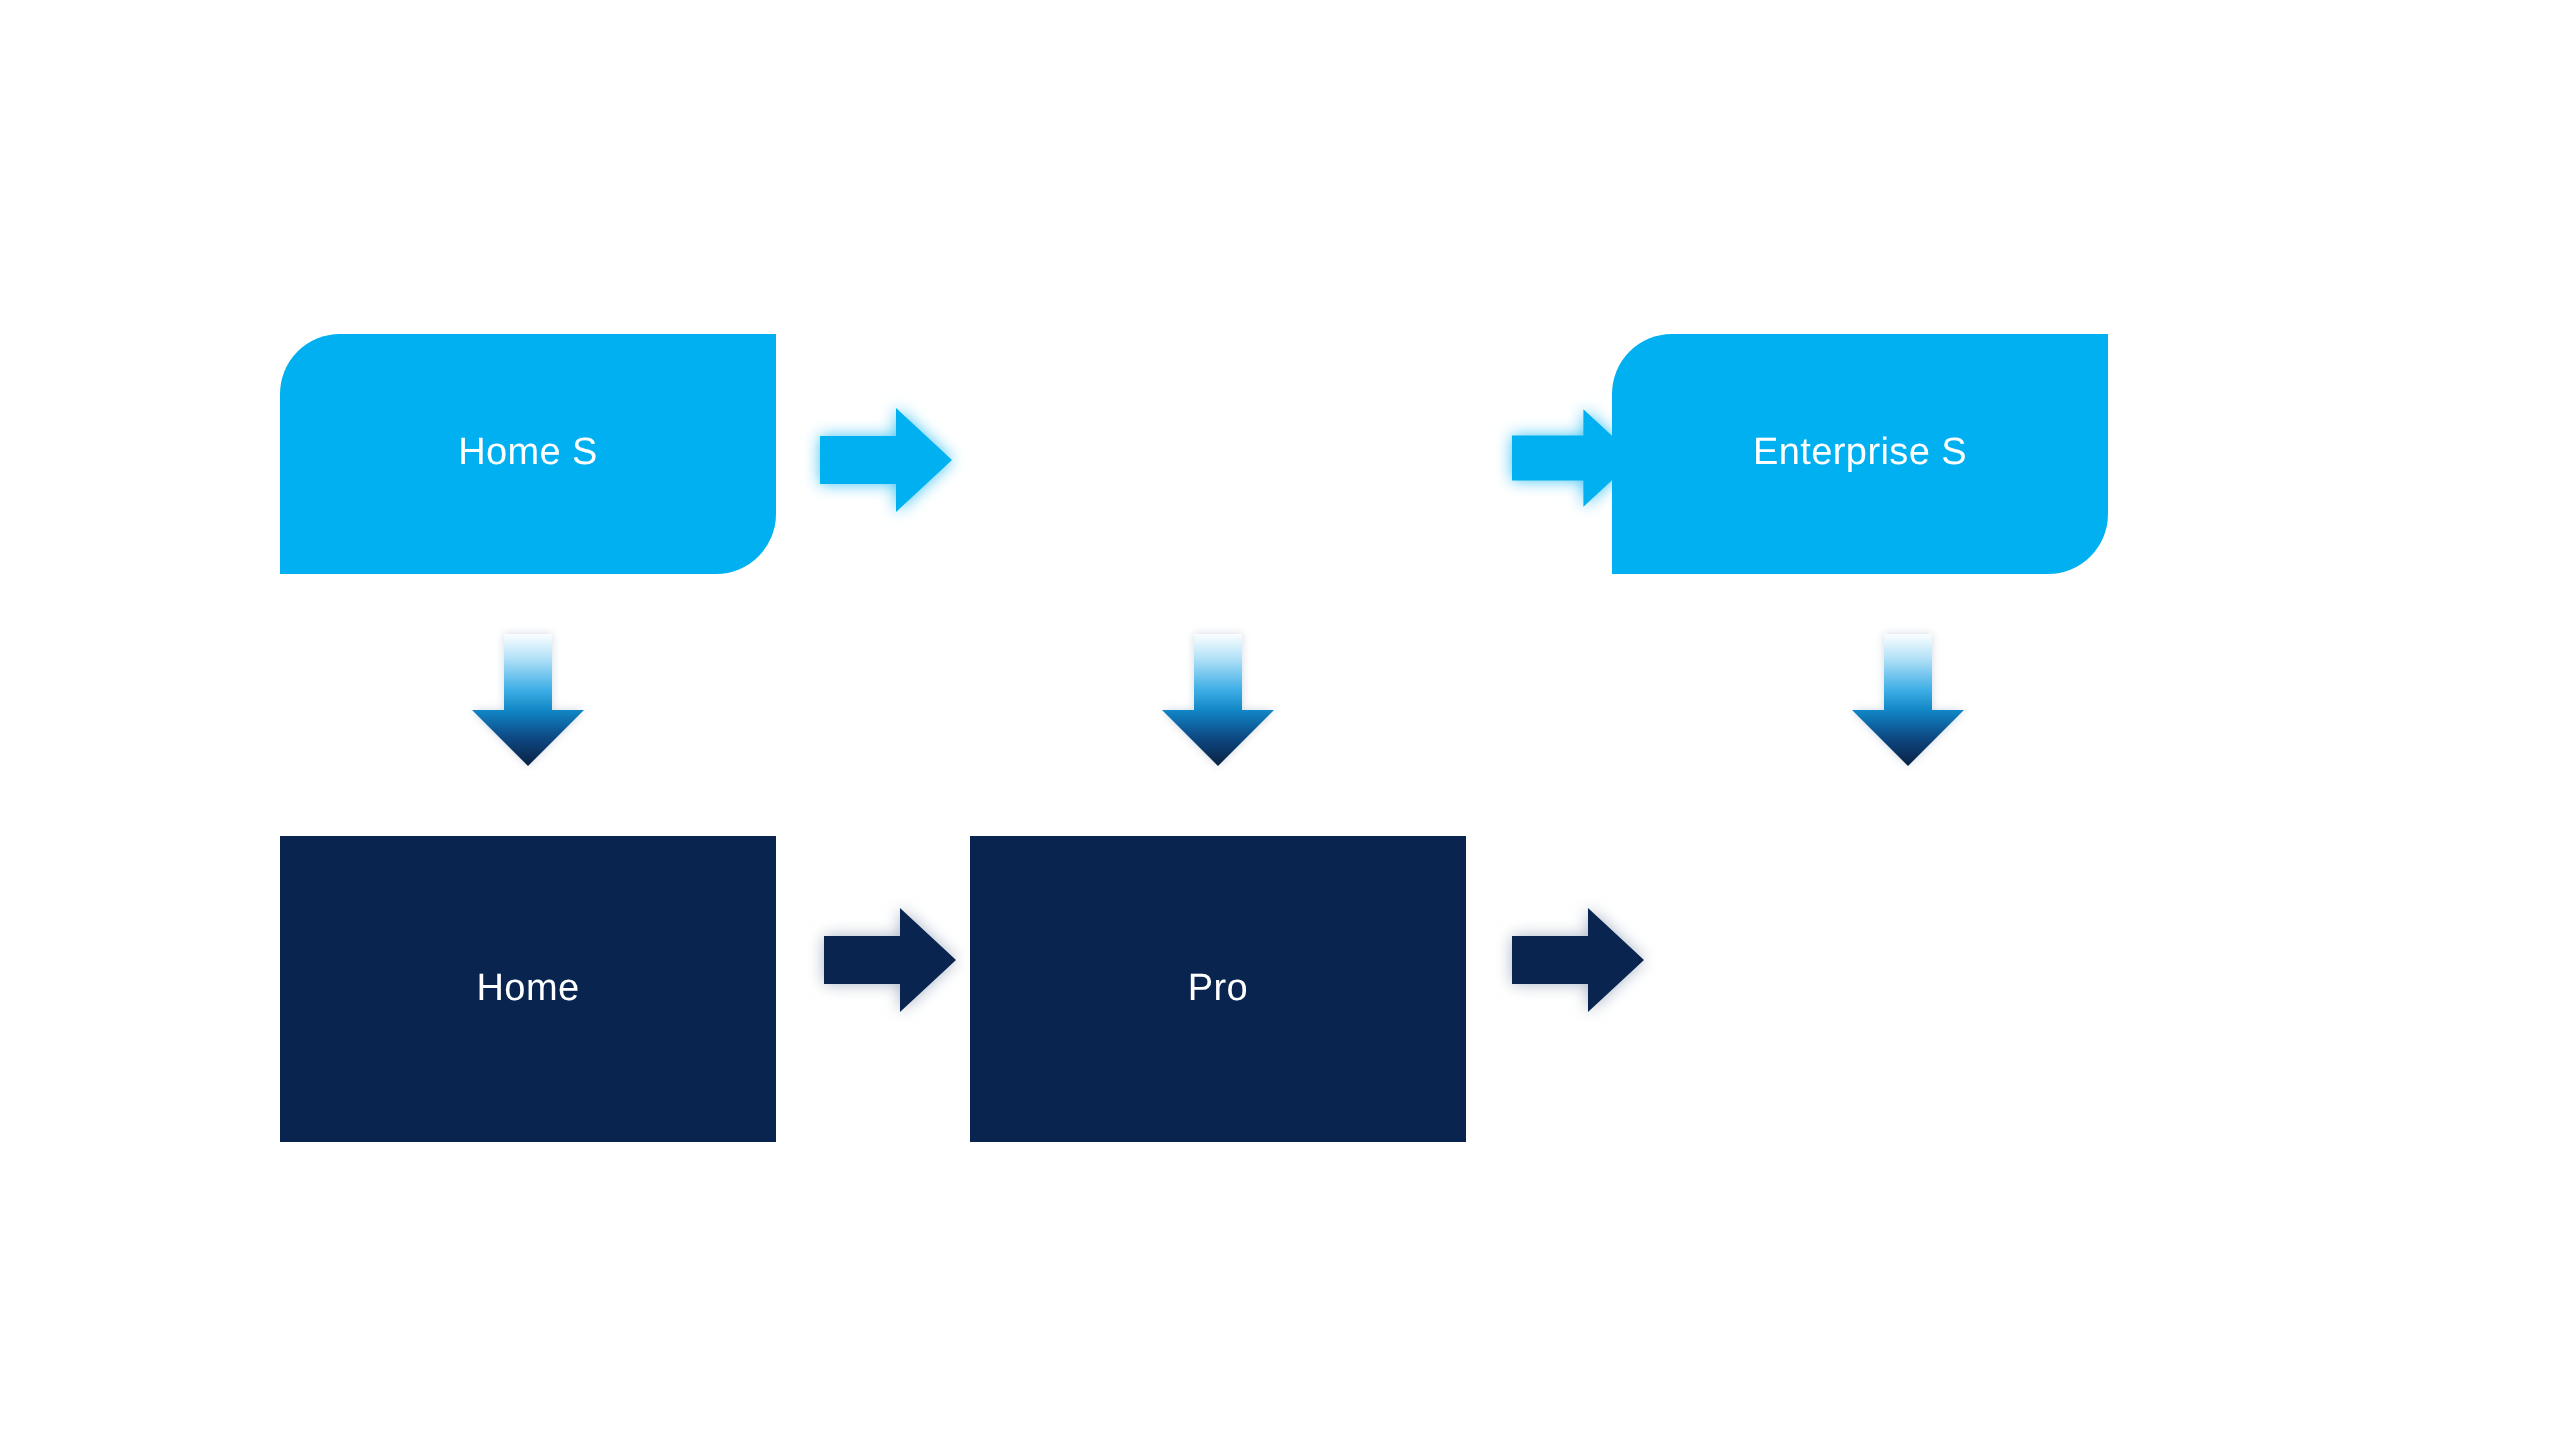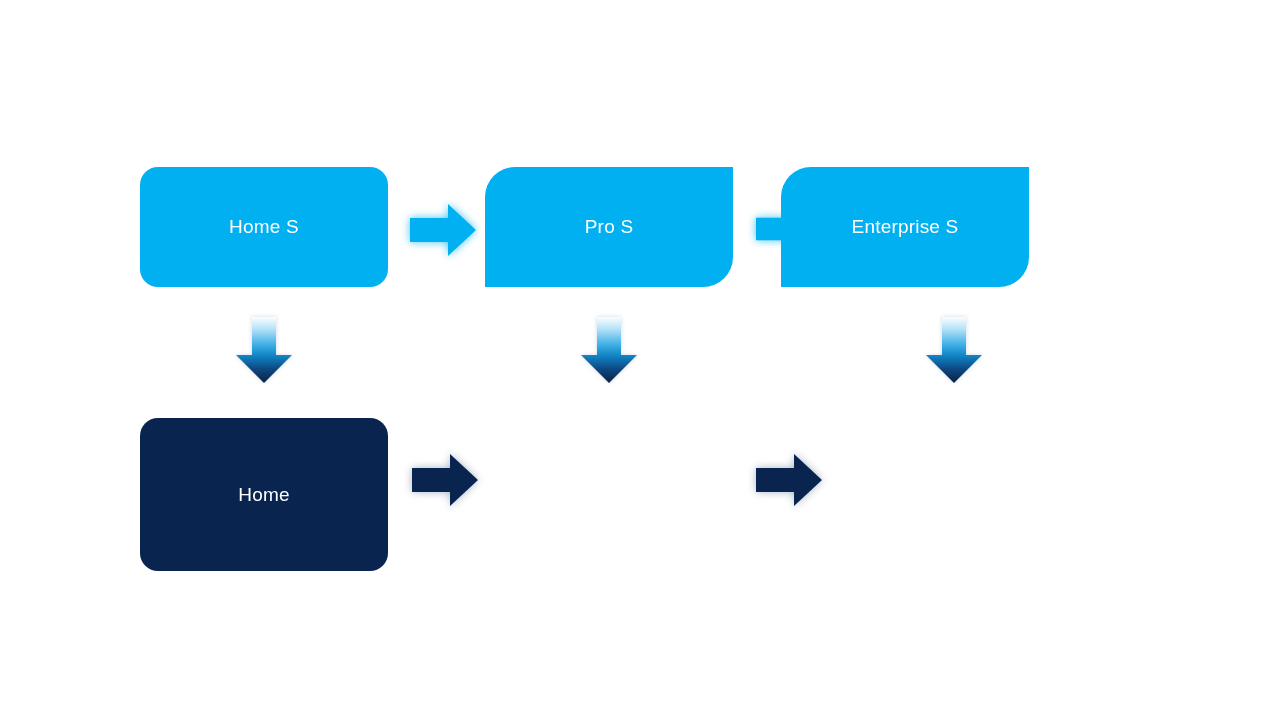--- a/index.html
+++ b/index.html
@@ -36,23 +36,23 @@
     top:167px;
     background:var(--c-light);
     border-radius:30px 0 30px 0;
   }
   .node-bottom{
     height:153px;
     top:418px;
     background:var(--c-dark);
     border-radius:0;
   }
-  .pos-col1{ left:140px;border-radius:18px; }
+  .pos-col1{ left:140px; }
   .pos-col2{ left:485px; }
-  .pos-col3{ left:781px; }
+  .pos-col3{ left:806px; }
 
   .arrow{ position:absolute; display:block; }
   .arrow-right-top{ top:204px; }
   .arrow-right-bottom{ top:454px; }
   .arrow-right-top svg{
     filter: drop-shadow(0 0 4px rgba(0,176,240,0.75));
   }
   .arrow-right-bottom svg{
     filter: drop-shadow(0 0 4px rgba(96,118,150,0.55));
   }
@@ -88,23 +88,20 @@
         <stop offset="58%" stop-color="#1186c6"></stop>
         <stop offset="78%" stop-color="#0d4a85"></stop>
         <stop offset="100%" stop-color="#0a2142"></stop>
       </linearGradient>
     </defs>
   </svg>
 
   <div class="node node-top pos-col1">
     <span>Home S</span>
   </div>
-  <div class="node node-top pos-col2">
-    <span>Pro S</span>
-  </div>
   <div class="node node-top pos-col3">
     <span>Enterprise S</span>
   </div>
 
   <span class="arrow arrow-right-top gap1-top">
     <svg width="66" height="52" viewBox="0 0 66 52">
       <polygon points="0,14 38,14 38,0 66,26 38,52 38,38 0,38" fill="#00b0f0"></polygon>
     </svg>
   </span>
   <span class="arrow arrow-right-top gap2-top">
@@ -125,20 +122,23 @@
   </span>
   <span class="arrow arrow-down down-col3">
     <svg width="56" height="66" viewBox="0 0 56 66">
       <polygon points="16,0 40,0 40,38 56,38 28,66 0,38 16,38" fill="url(#downGrad)"></polygon>
     </svg>
   </span>
 
   <div class="node node-bottom pos-col1">
     <span>Home</span>
   </div>
+  <div class="node node-bottom pos-col2">
+    <span>Pro</span>
+  </div>
 
   <span class="arrow arrow-right-bottom gap1-bottom">
     <svg width="66" height="52" viewBox="0 0 66 52">
       <polygon points="0,14 38,14 38,0 66,26 38,52 38,38 0,38" fill="#0a2450"></polygon>
     </svg>
   </span>
   <span class="arrow arrow-right-bottom gap2-bottom">
     <svg width="66" height="52" viewBox="0 0 66 52">
       <polygon points="0,14 38,14 38,0 66,26 38,52 38,38 0,38" fill="#0a2450"></polygon>
     </svg>

